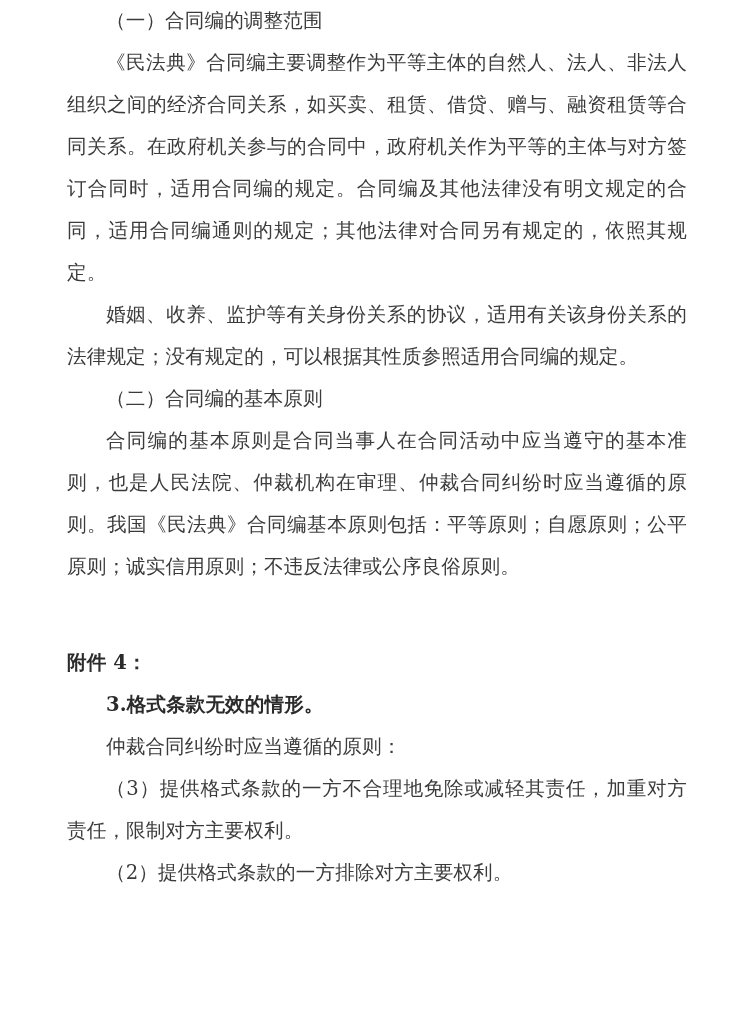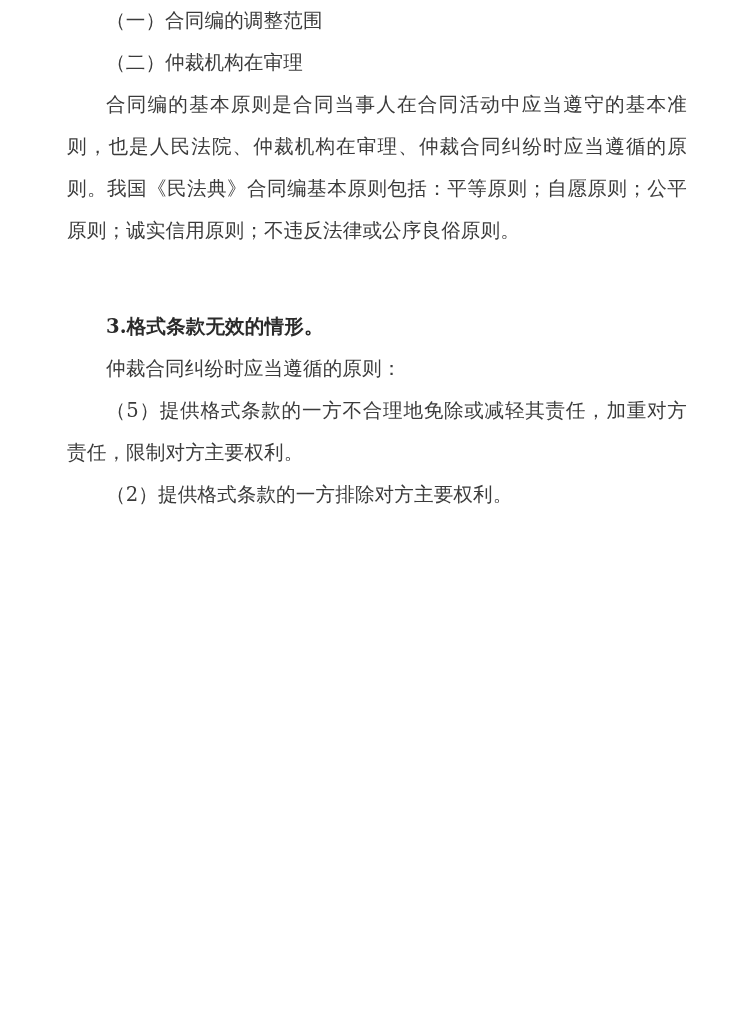--- a/index.html
+++ b/index.html
@@ -63,32 +63,35 @@
   .gap-2 { height: 54px; }
 </style>
 </head>
 <body>
 
 <div id="page">
   <div id="content">
 
     <p class="para indent-head">（一）合同编的调整范围</p>
 
+    <p class="para indent2">《民法典》合同编主要调整作为平等主体的自然人、法人、非法人组织之间的经济合同关系，如买卖、租赁、借贷、赠与、融资租赁等合同关系。在政府机关参与的合同中，政府机关作为平等的主体与对方签订合同时，适用合同编的规定。合同编及其他法律没有明文规定的合同，适用合同编通则的规定；其他法律对合同另有规定的，依照其规定。</p>
+
+    <p class="para indent2">婚姻、收养、监护等有关身份关系的协议，适用有关该身份关系的法律规定；没有规定的，可以根据其性质参照适用合同编的规定。</p>
 
 
-
-    <p class="para indent-head">（二）仲裁机构在审理</p>
+    <p class="para indent-head">（二）合同编的基本原则</p>
 
     <p class="para indent2">合同编的基本原则是合同当事人在合同活动中应当遵守的基本准则，也是人民法院、仲裁机构在审理、仲裁合同纠纷时应当遵循的原则。我国《民法典》合同编基本原则包括：平等原则；自愿原则；公平原则；诚实信用原则；不违反法律或公序良俗原则。</p>
 
     <div class="gap-2"></div>
 
+    <p class="para indent0 bold">附件 4：</p>
 
     <p class="para indent2 bold">3.格式条款无效的情形。</p>
 
     <p class="para indent2">仲裁合同纠纷时应当遵循的原则：</p>
 
-    <p class="para indent2">（5）提供格式条款的一方不合理地免除或减轻其责任，加重对方责任，限制对方主要权利。</p>
+    <p class="para indent2">（3）提供格式条款的一方不合理地免除或减轻其责任，加重对方责任，限制对方主要权利。</p>
 
     <p class="para indent2">（2）提供格式条款的一方排除对方主要权利。</p>
 
   </div>
 </div>
 
 </body></html>

